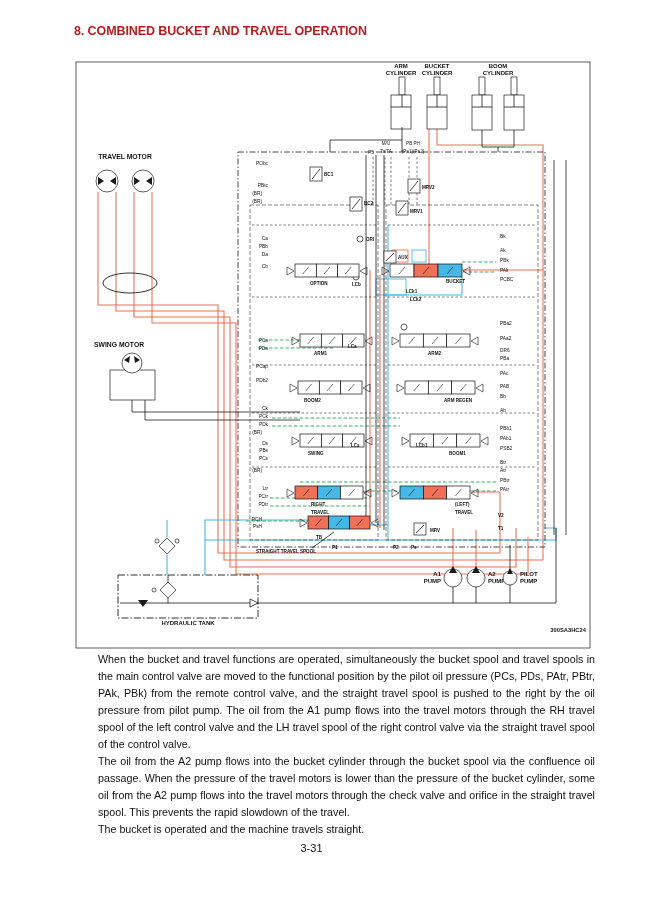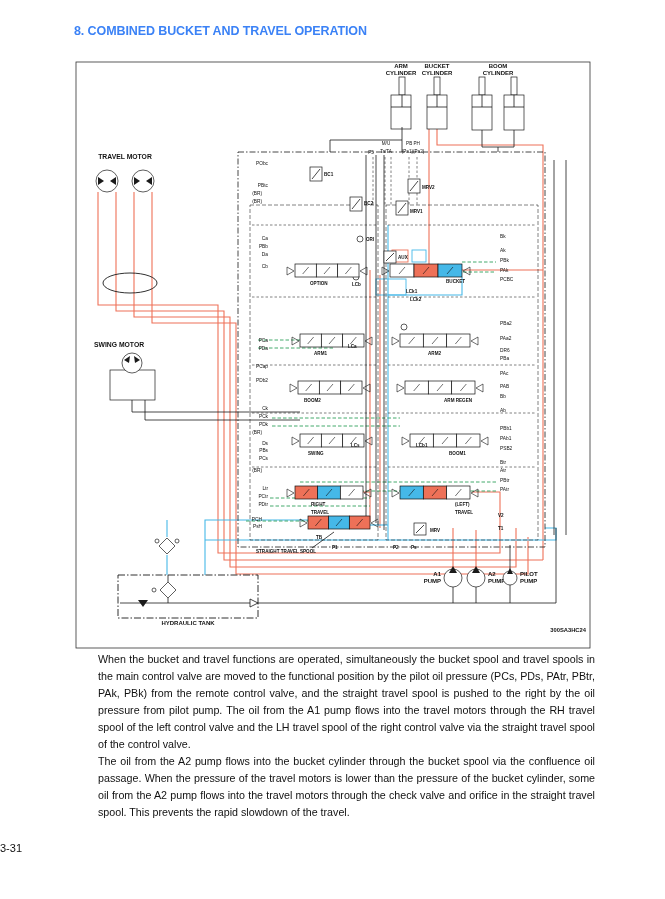--- a/index.html
+++ b/index.html
@@ -1,38 +1,38 @@
 <!DOCTYPE html>
 <html><head>
 <meta charset="utf-8">
 <style>
   html,body{margin:0;padding:0;background:#fff;}
   .page{position:relative;width:665px;height:899px;background:#fff;overflow:hidden;
         font-family:"Liberation Sans",sans-serif;color:#111;}
   .title{position:absolute;left:74px;top:24px;font-size:12.5px;font-weight:bold;
-         letter-spacing:-0.1px;color:#3b82f6;}
+         letter-spacing:-0.1px;color:#b91c1c;}
   .fig{position:absolute;left:70px;top:55px;width:530px;height:600px;}
   svg text{font-family:"Liberation Sans",sans-serif;fill:#111;}
   .plbl{font-size:4.8px;}
   .vlbl{font-size:4.6px;font-weight:bold;}
   .tlbl{font-size:4.6px;}
   .lbl{font-size:6.8px;font-weight:bold;}
   .lbl2{font-size:6px;font-weight:bold;}
   .code{font-size:5.8px;font-weight:bold;}
   .ln{fill:none;stroke-linecap:butt;}
   .k{stroke:#1a1a1a;stroke-width:.8;}
   .kd{stroke:#1a1a1a;stroke-width:.55;stroke-dasharray:2.5 2;}
   .r{stroke:#ee7158;stroke-width:1.1;}
   .b{stroke:#45b8e8;stroke-width:1.1;}
   .g{stroke:#2fa05c;stroke-width:.9;stroke-dasharray:3.5 2;}
   .box{fill:#fff;stroke:#1a1a1a;stroke-width:.7;}
   .bodytext{position:absolute;left:88px;top:651px;width:497px;font-size:10.7px;
             line-height:17px;text-align:justify;color:#111;margin-left:10px;}
   .bodytext p{margin:0;}
-  .pagenum{position:absolute;left:0;top:842px;width:623px;
+  .pagenum{position:absolute;left:0;top:842px;width:623px;text-align:center;
            font-size:11px;color:#111;}
 </style>
 </head>
 <body>
 
 <div class="page">
 
   <div class="title">8. COMBINED BUCKET AND TRAVEL OPERATION</div>
 
   <div class="fig">
@@ -423,16 +423,17 @@
           <text x="186" y="498" text-anchor="start" class="vlbl">STRAIGHT TRAVEL SPOOL</text>
         </g>
 
       <text class="code" x="516" y="577" text-anchor="end">300SA3HC24</text>
     </svg>
   </div>
 
   <div class="bodytext">
     <p>When the bucket and travel functions are operated, simultaneously the bucket spool and travel spools in the main control valve are moved to the functional position by the pilot oil pressure (PCs, PDs, PAtr, PBtr, PAk, PBk) from the remote control valve, and the straight travel spool is pushed to the right by the oil pressure from pilot pump.  The oil from the A1 pump flows into the travel motors through the RH travel spool of the left control valve and the LH travel spool of the right control valve via the straight travel spool of the control valve.</p>
     <p>The oil from the A2 pump flows into the bucket cylinder through the bucket spool via the confluence oil passage. When the pressure of the travel motors is lower than the pressure of the bucket cylinder, some oil from the A2 pump flows into the travel motors through the check valve and orifice in the straight travel spool. This prevents the rapid slowdown of the travel.</p>
+    <p>The bucket is operated and the machine travels straight.</p>
   </div>
 
   <div class="pagenum">3-31</div>
 </div>
 
 </body></html>

